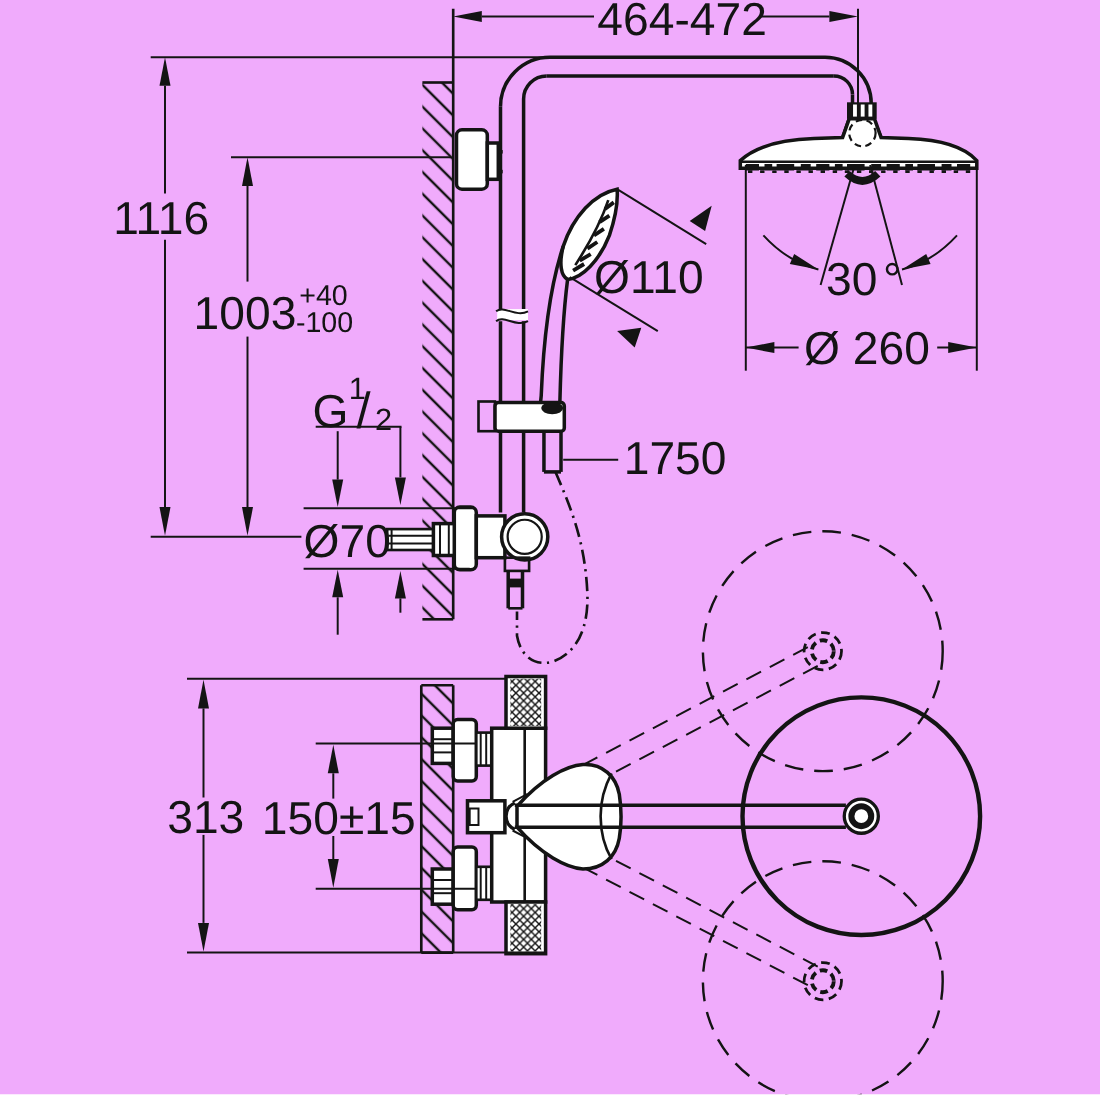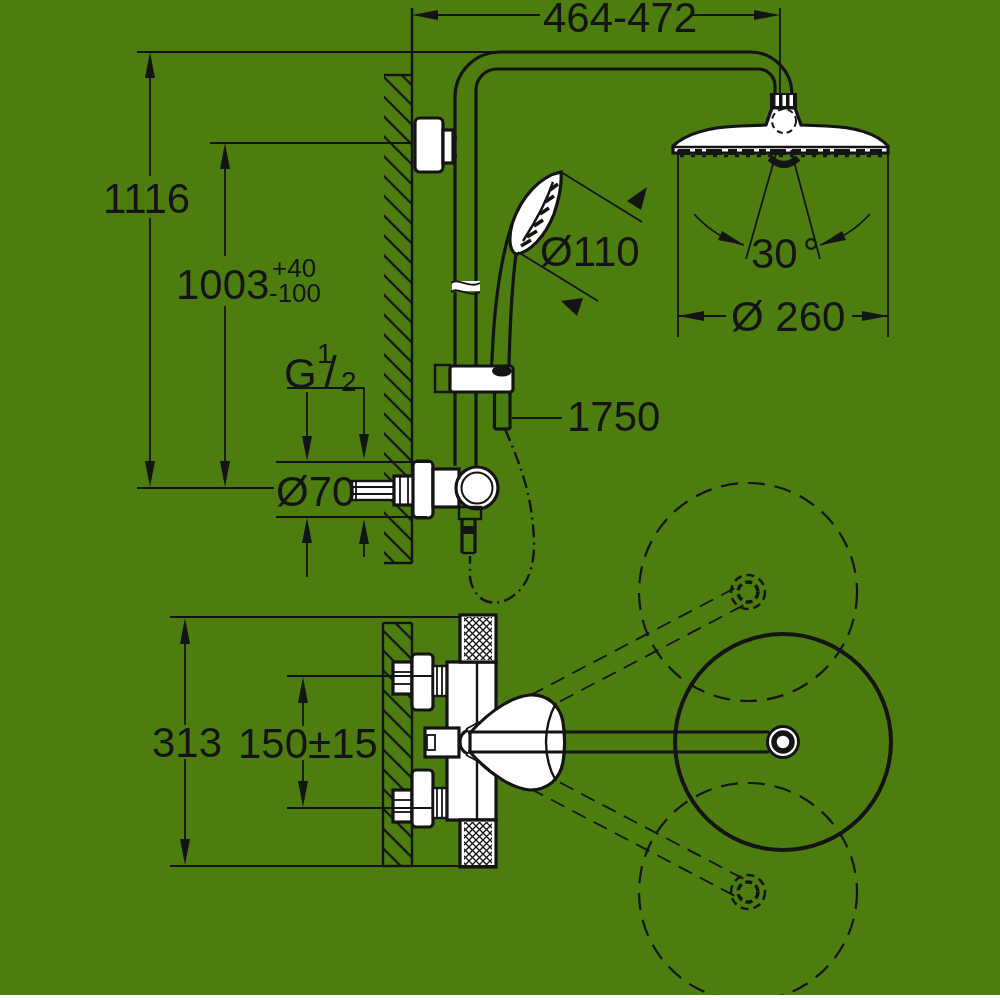--- a/index.html
+++ b/index.html
@@ -1,17 +1,17 @@
 <!DOCTYPE html>
 <html><head>
 <meta charset="utf-8">
 <title>drawing</title>
 <style>
   html,body{margin:0;padding:0;background:#ffffff;}
-  .page{position:relative;width:1000px;height:995px;background:#4d7c0f;overflow:hidden;
+  .page{position:relative;width:1000px;height:995px;background:#f0abfc;overflow:hidden;
         font-family:"Liberation Sans", sans-serif;}
   svg{position:absolute;left:0;top:0;}
   svg text{fill:#141414;font-family:"Liberation Sans", sans-serif;}
   .lbl{font-size:42px;}
   .lbl-sm{font-size:26px;}
   .lbl-sup{font-size:28px;}
   .stroke{stroke:#141414;fill:none;}
   .thin{stroke:#141414;stroke-width:1.8;fill:none;}
   .med{stroke:#141414;stroke-width:2.4;fill:none;}
   .bold{stroke:#141414;stroke-width:3.2;fill:none;}

